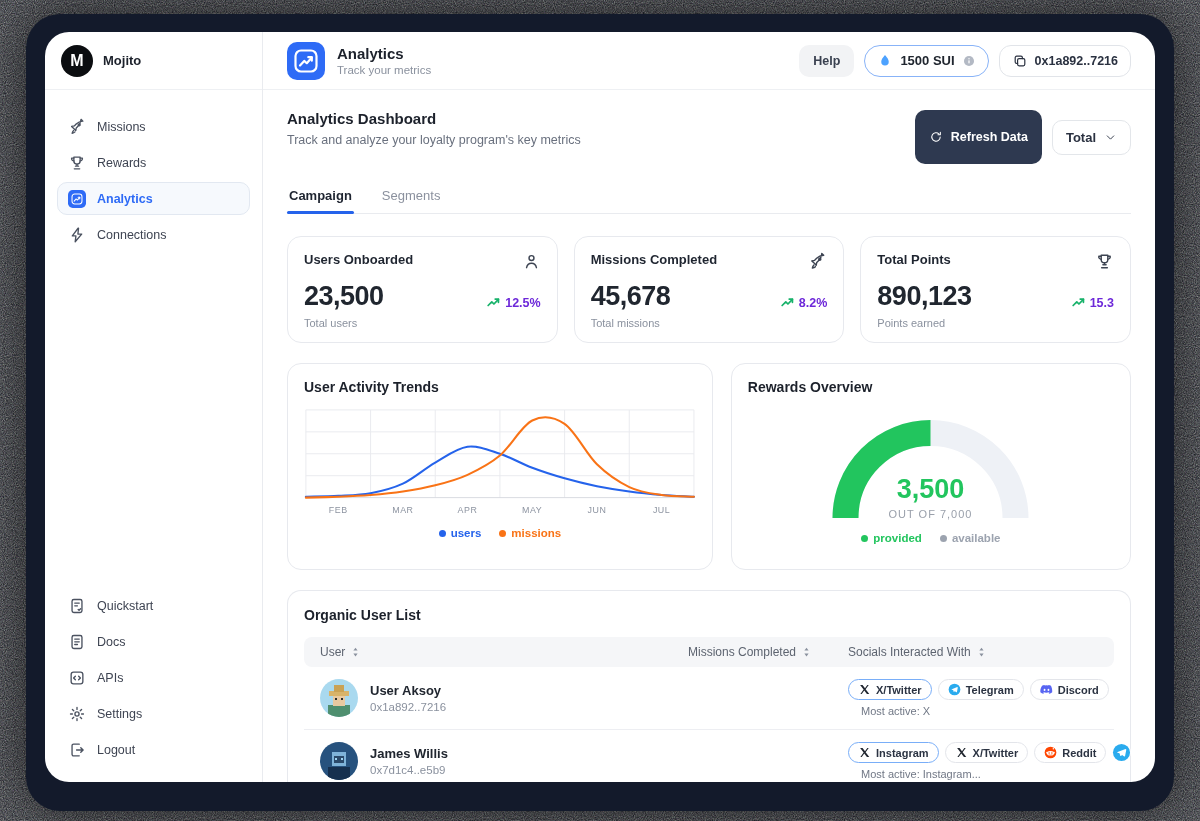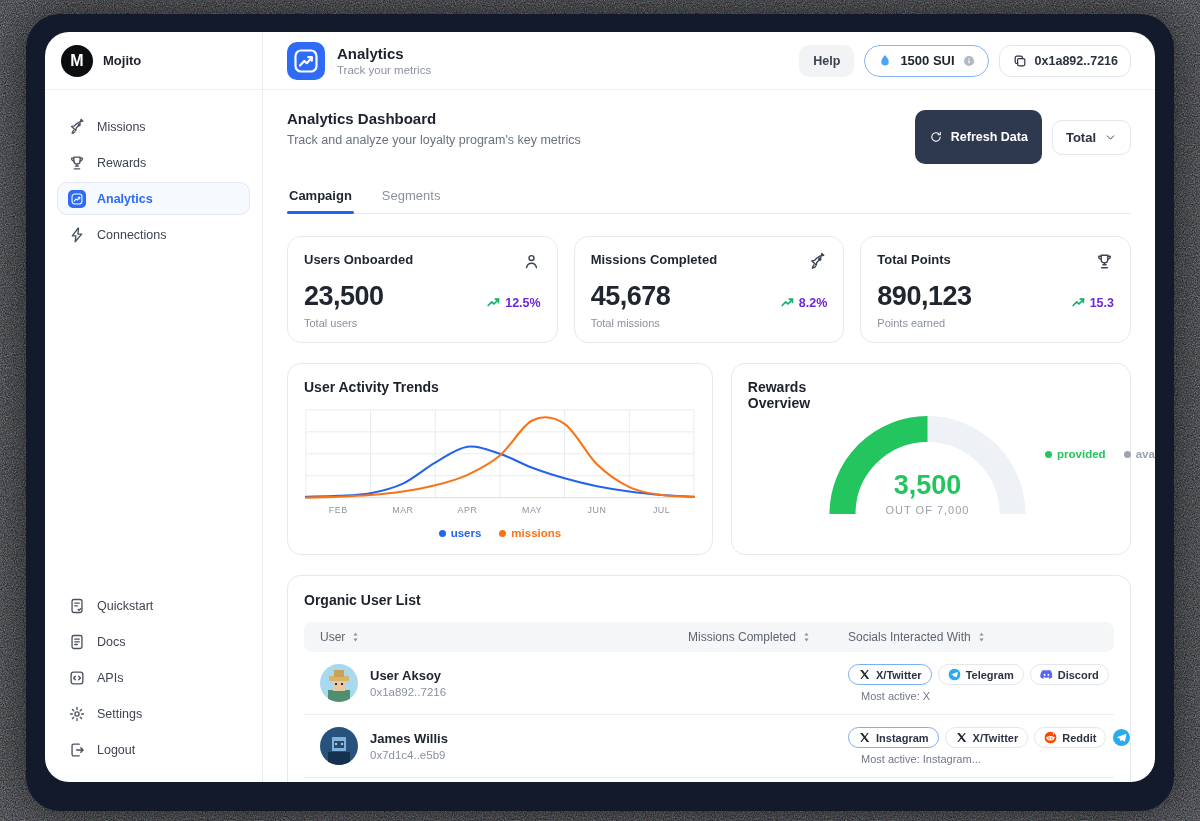--- a/index.html
+++ b/index.html
@@ -66,21 +66,21 @@
   .stat-icon { margin-left:auto; width:19px; height:19px; color:#3d4452; display:flex; }
   .stat-mid { display:flex; align-items:flex-end; margin-top:12px; }
   .stat-value { font-size:27px; font-weight:800; letter-spacing:-0.5px; color:#20262f; line-height:1; }
   .trend { margin-left:auto; display:flex; align-items:center; gap:4px; color:#6d28d9; font-size:12.5px; font-weight:700; }
   .trend .icon { width:15px; height:15px; display:flex; }
   .stat-caption { font-size:11px; color:#8a919e; margin-top:7px; }
 
   .charts-row { display:flex; gap:18px; margin-top:20px; }
   .panel { border:1px solid #e7e9ee; border-radius:14px; background:#fff; padding:15px 16px; }
   .chart-card { flex:1.07; min-width:0; }
-  .gauge-card { flex:1; min-width:0; display:flex; }
+  .gauge-card { flex:1; min-width:0; display:flex; flex-direction:column; }
   .panel-title { font-size:14px; font-weight:700; color:#1c212b; }
   .chart-box { margin-top:14px; }
   .chart-box svg { width:100%; height:auto; display:block; }
   .legend { display:flex; justify-content:center; gap:18px; margin-top:8px; }
   .legend-item { display:flex; align-items:center; gap:5px; font-size:11.5px; font-weight:600; }
   .legend-dot { width:7px; height:7px; border-radius:50%; }
   .gauge-box { flex:1; display:flex; align-items:center; justify-content:center; margin-top:4px; }
   .gauge-box svg { width:235px; height:133px; display:block; }
   .gauge-legend { margin:0 0 10px; }
 

